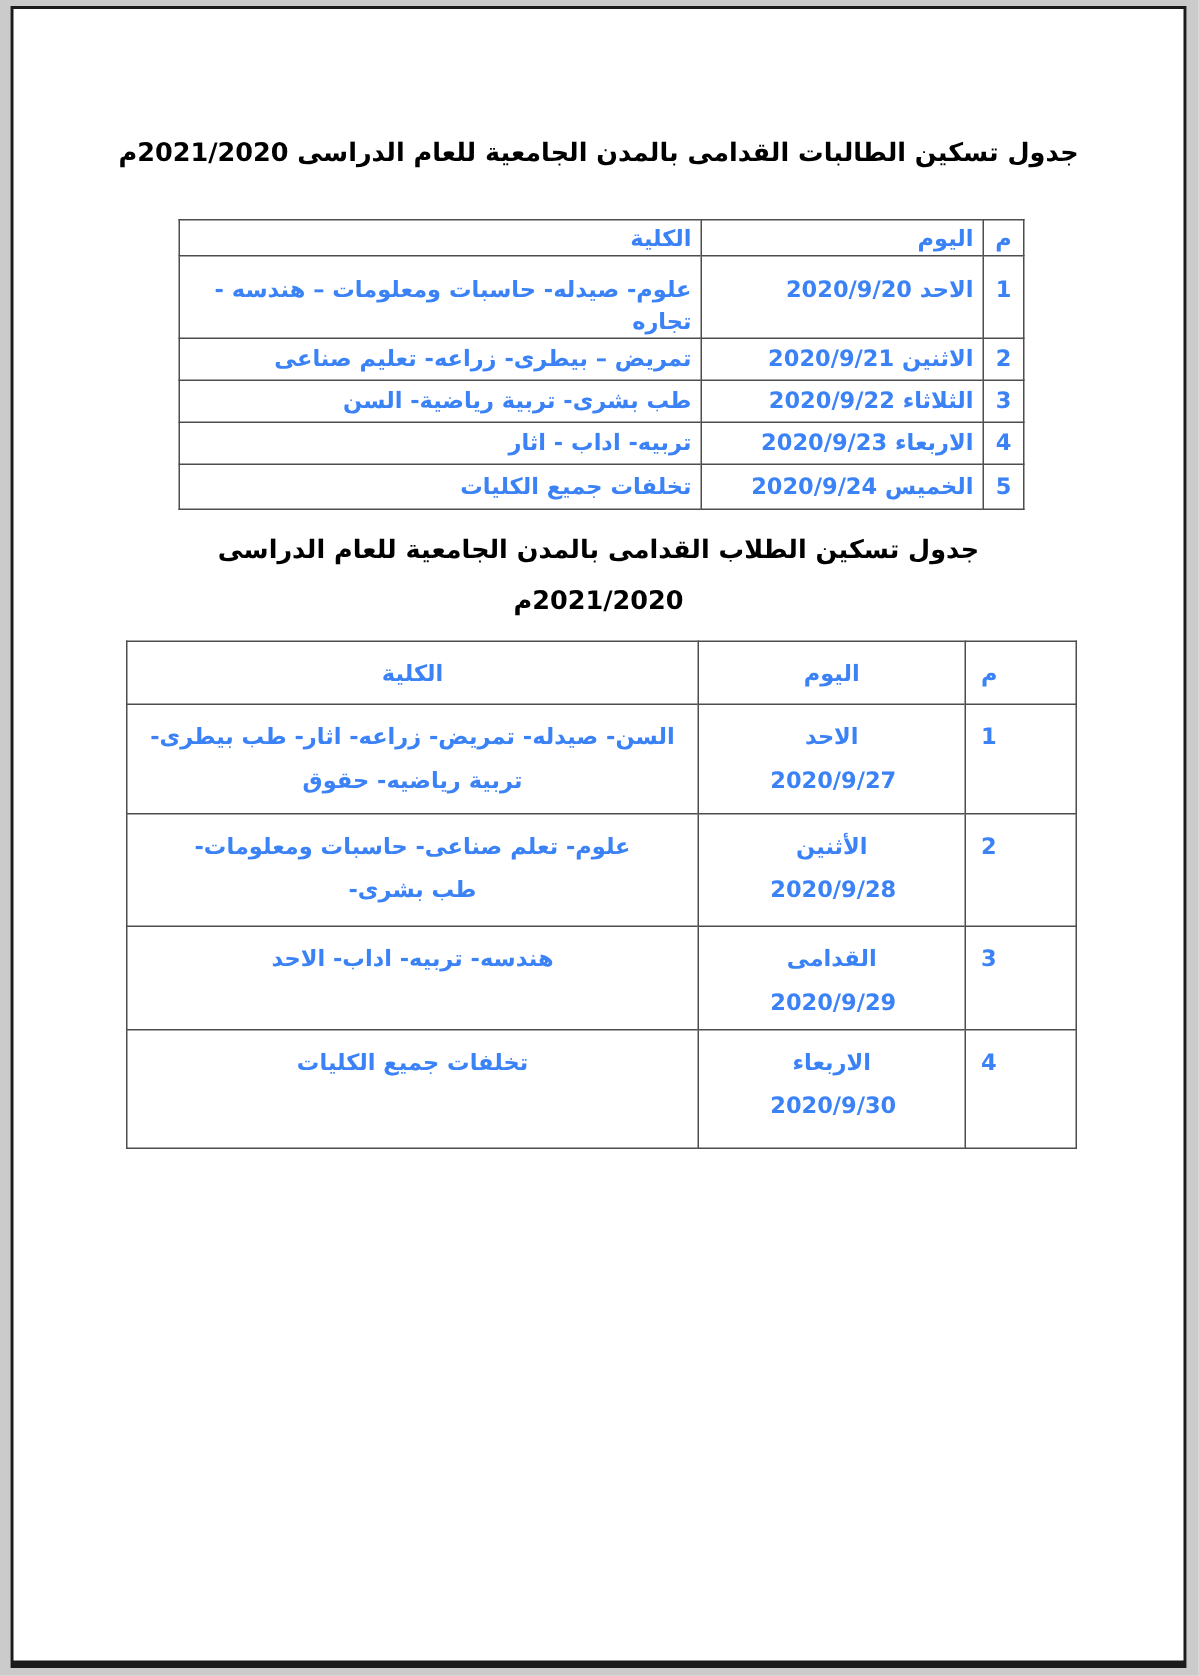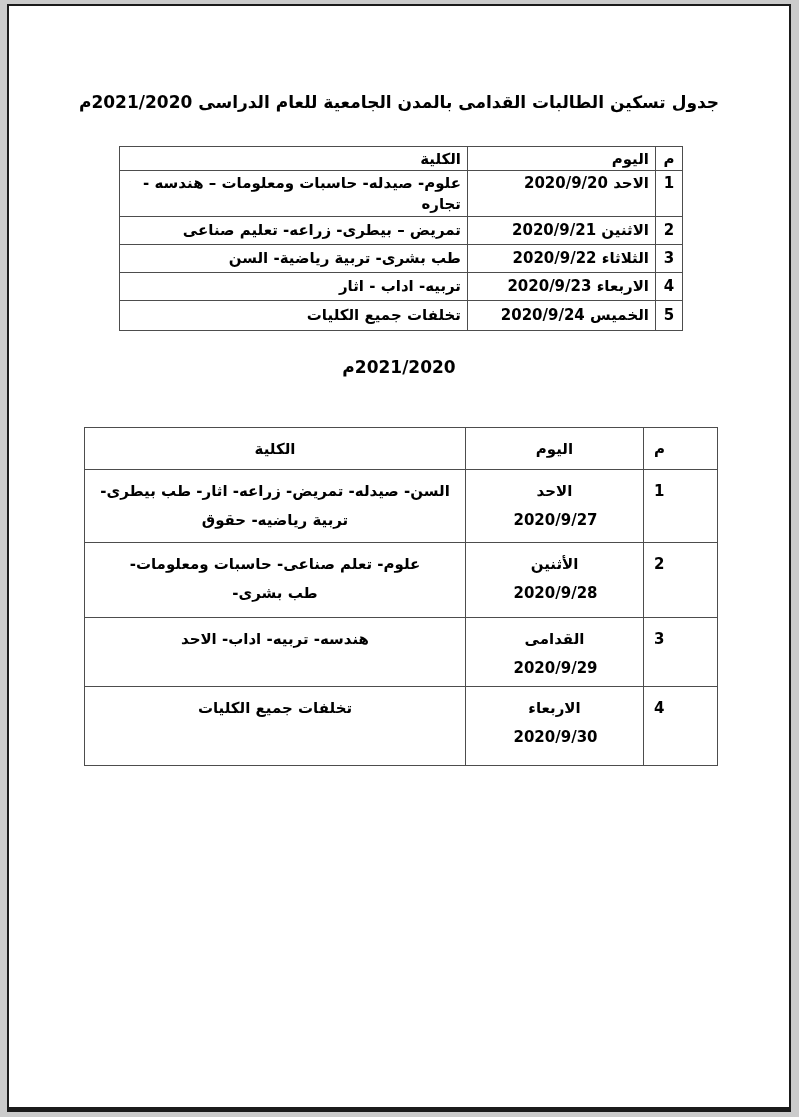--- a/index.html
+++ b/index.html
@@ -31,32 +31,32 @@
   table {
     position: absolute;
     direction: rtl;
     border-collapse: collapse;
     table-layout: fixed;
   }
   th, td {
     border: 1px solid #4d4d4d;
     font-weight: bold;
     font-size: 15px;
-    color: #000000;
+    color: #3b82f6;
     overflow: hidden;
   }
 
   
   .t1 { top: 140px; right: 106px; width: 563px; }
   .t1 .c-num { width: 27px;  text-align: center; }
   .t1 .c-day { width: 188px; text-align: right; padding: 0 6px 0 3px; }
   .t1 .c-col { width: 348px; text-align: right; padding: 0 6px 0 6px; white-space: pre-line; }
   .t1 th { height: 24px; }
   .t1 td { height: 28px; line-height: 21px; }
-  .t1 tr.tall td { height: 46px; vertical-align: top; padding-top: 2px; }
+  .t1 tr.tall td { height: 46px; vertical-align: top; padding-top: 12px; }
   .t1 tr.last td { height: 30px; }
 
   
   .t2 { top: 421px; right: 71px; width: 633px; }
   .t2 th, .t2 td { vertical-align: top; padding-top: 7px; line-height: 29px; }
   .t2 .c-num { width: 74px;  text-align: left; padding-left: 10px; }
   .t2 .c-day { width: 178px; text-align: center; }
   .t2 .c-col { width: 381px; text-align: center; white-space: pre-line; padding-left: 6px; padding-right: 6px; }
   .t2 th { height: 42px; }
   .t2 .r1 td { height: 73px; }
@@ -105,20 +105,21 @@
         </tr>
         <tr class="last">
           <td class="c-num">5</td>
           <td class="c-day">الخميس 2020/9/24</td>
           <td class="c-col">تخلفات جميع الكليات</td>
         </tr>
       </tbody>
         </table>
 
       <div class="title t-two">
+        <div>جدول تسكين الطلاب القدامى بالمدن الجامعية للعام الدراسى</div>
         <div>2021/2020م</div>
       </div>
 
       <table class="t2">
         <tbody>
             <tr>
           <th class="c-num">م</th>
           <th class="c-day">اليوم</th>
           <th class="c-col">الكلية</th>
         </tr>

